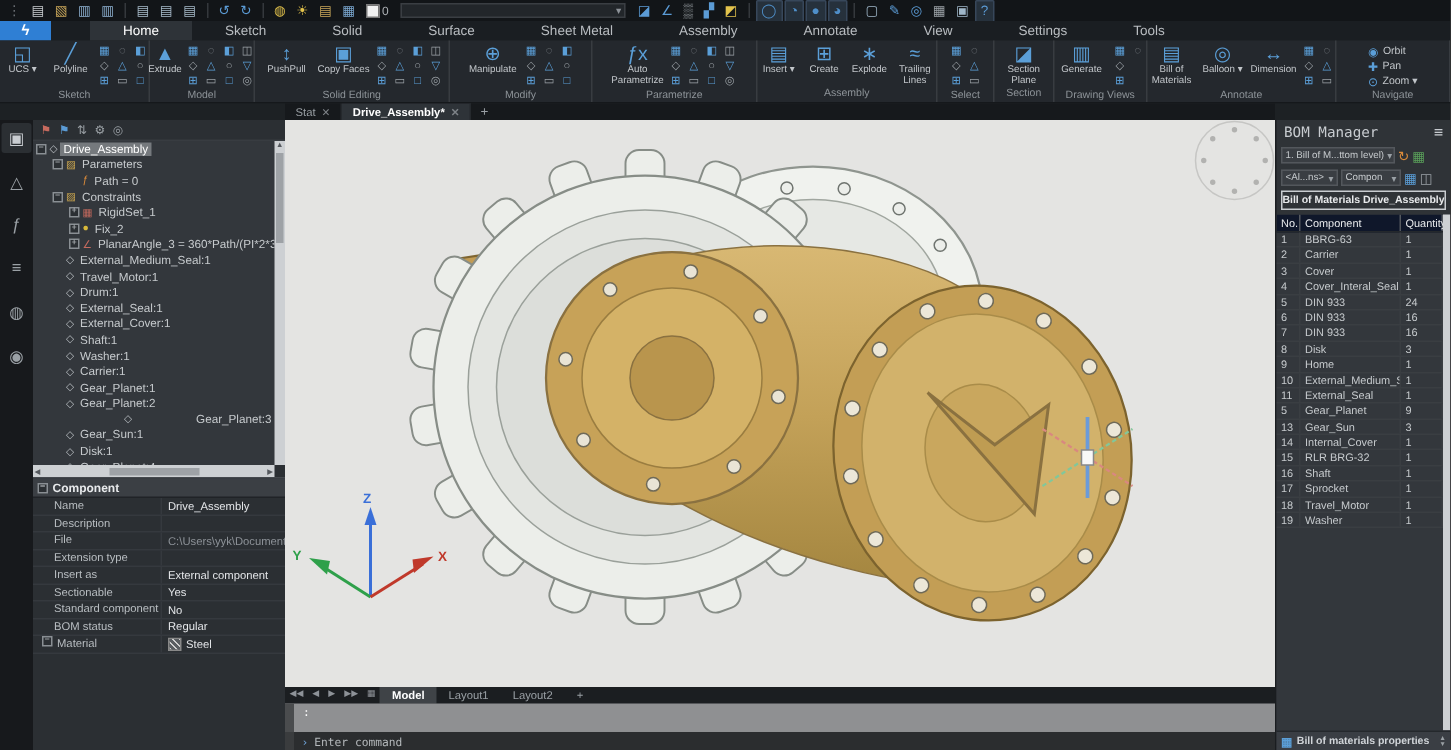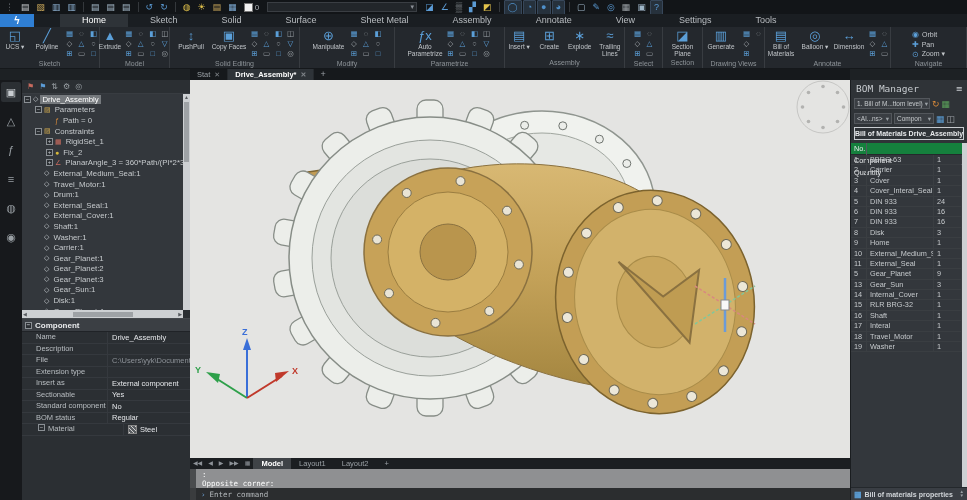--- a/index.html
+++ b/index.html
@@ -127,21 +127,21 @@
   .bomrow { height:15px; display:flex; align-items:center; gap:2px; padding:0 3px; }
   .bsel { background:#3a3e43; border:1px solid #53575c; color:#c6cacd; font-size:6.5px; height:11px;
           display:flex; align-items:center; justify-content:space-between; padding:0 2px; cursor:pointer;
           white-space:nowrap; overflow:hidden; }
   .bsel .cv { color:#9aa0a5; margin-left:2px; }
   .bico { font-size:9px; cursor:pointer; }
   .bomcaption { margin:1px 3px; height:13px; border:1px solid #c9cdd1; color:#e8eaec; font-size:7px;
                 font-weight:bold; display:flex; align-items:center; justify-content:center; cursor:pointer;
                 white-space:nowrap; overflow:hidden; }
   .bomtable { position:absolute; left:0; top:63px; right:5px; bottom:13px; overflow:hidden; background:#33373c; }
-  .bth { display:flex; height:12px; background:#15803d; border-bottom:1px solid #24282c;flex-direction:column; }
+  .bth { display:flex; height:12px; background:#0f172a; border-bottom:1px solid #24282c; }
   .bth div { font-size:7.3px; color:#e8eaec; line-height:12px; padding-left:3px; border-right:1px solid #54585e; }
   .btr { display:flex; height:10.4px; border-bottom:1px solid #3a3e42; cursor:pointer; }
   .btr div { font-size:7.3px; color:#c6cacd; line-height:10.4px; padding-left:3px; border-right:1px solid #3a3e42;
              white-space:nowrap; overflow:hidden; }
   .c0 { width:16px; flex:none; } .c1 { flex:1; } .c2 { width:28px; flex:none; }
   .bomscroll { position:absolute; right:0; top:63px; bottom:13px; width:5px; background:#cdd0d3; }
   .bomfoot { position:absolute; left:0; bottom:0; right:0; height:13px; background:#3a3e44;
              border-top:1px solid #24282c; display:flex; align-items:center; gap:3px; padding:0 3px;
              font-size:7px; font-weight:bold; color:#d0d4d8; }
   .bomfoot .fi { color:#5b9fd8; font-size:8px; }
@@ -544,21 +544,21 @@
         <div class="trow" style="padding-left: 13px;">
           <span style="width: 9px; flex: 0 0 auto;"></span>
           <span class="ticon" style="color: rgb(185, 190, 194);">◇</span>
           <span class="tlabel">Gear_Planet:1</span>
         </div>
         <div class="trow" style="padding-left: 13px;">
           <span style="width: 9px; flex: 0 0 auto;"></span>
           <span class="ticon" style="color: rgb(185, 190, 194);">◇</span>
           <span class="tlabel">Gear_Planet:2</span>
         </div>
-        <div class="trow" style="padding-left: 13px;">
+        <div class="trow" style="padding-left: 13px; justify-content: space-between;">
           <span style="width: 9px; flex: 0 0 auto;"></span>
           <span class="ticon" style="color: rgb(185, 190, 194);">◇</span>
           <span class="tlabel">Gear_Planet:3</span>
         </div>
         <div class="trow" style="padding-left: 13px;">
           <span style="width: 9px; flex: 0 0 auto;"></span>
           <span class="ticon" style="color: rgb(185, 190, 194);">◇</span>
           <span class="tlabel">Gear_Sun:1</span>
         </div>
         <div class="trow" style="padding-left: 13px;">
@@ -647,21 +647,21 @@
         </div>
         <div class="prow">
           <div class="pl">
             <span>BOM status</span>
           </div>
           <div class="pv">
             <span>Regular</span>
           </div>
         </div>
         <div class="prow">
-          <div class="pl" style="padding-left: 0; margin-left: 16px;">
+          <div class="pl" style="padding-left: 6px;">
             <span class="exp">−</span>
             <span>Material</span>
           </div>
           <div class="pv">
             <span class="hatch"></span>
             <span>Steel</span>
           </div>
         </div>
       </div>
   </div>
@@ -770,21 +770,20 @@
       <div class="lbtn">▦</div>
       <div class="ltab active">Model</div>
       <div class="ltab">Layout1</div>
       <div class="ltab">Layout2</div>
       <div class="ltab">+</div>
     </div>
 
   <div class="cmd">
     <div class="cmdhist">
       <div>:</div>
-      <div>Opposite corner:</div>
     </div>
     <div class="cmdinput">
       <span class="car">›</span>
       <span>Enter command</span>
     </div>
   </div>
 
   <div class="bom">
     <div class="bomtitle">
       <span>BOM Manager</span>
@@ -893,21 +892,21 @@
             <div class="c1">RLR BRG-32</div>
             <div class="c2">1</div>
           </div>
           <div class="btr">
             <div class="c0">16</div>
             <div class="c1">Shaft</div>
             <div class="c2">1</div>
           </div>
           <div class="btr">
             <div class="c0">17</div>
-            <div class="c1">Interal</div>
+            <div class="c1">Sprocket</div>
             <div class="c2">1</div>
           </div>
           <div class="btr">
             <div class="c0">18</div>
             <div class="c1">Travel_Motor</div>
             <div class="c2">1</div>
           </div>
           <div class="btr">
             <div class="c0">19</div>
             <div class="c1">Washer</div>

